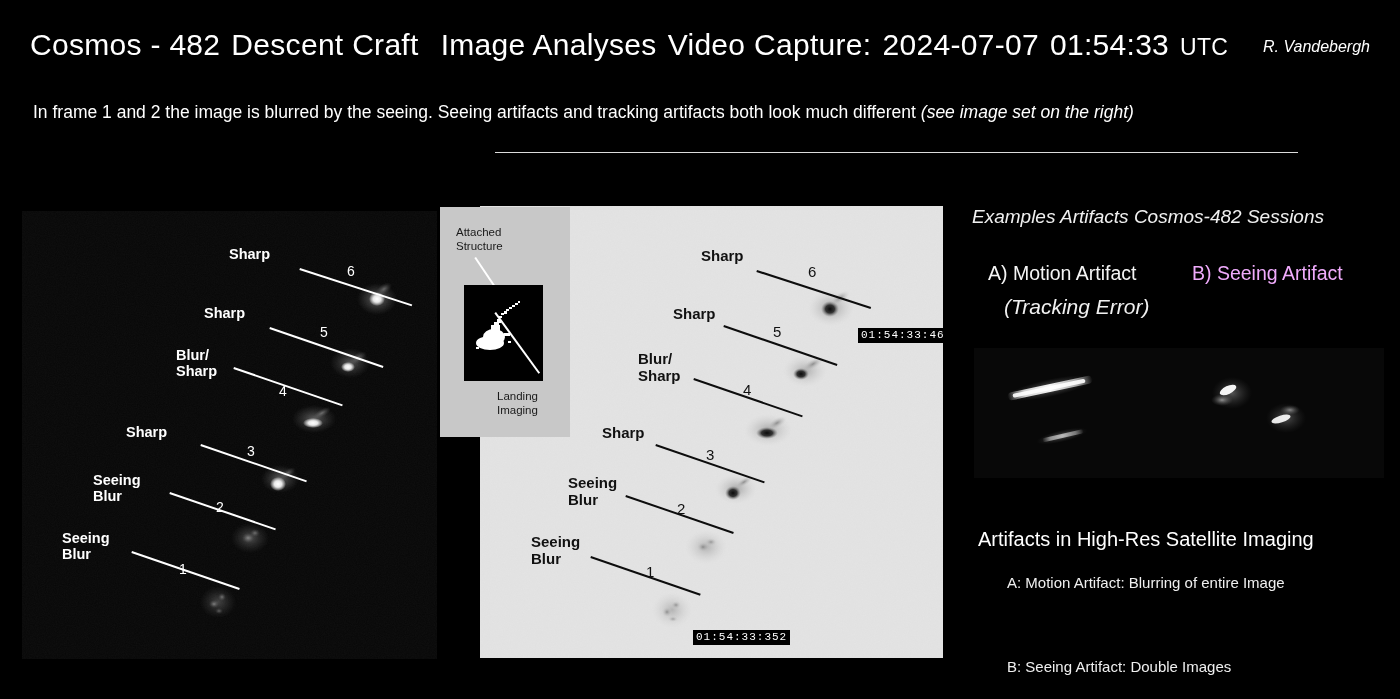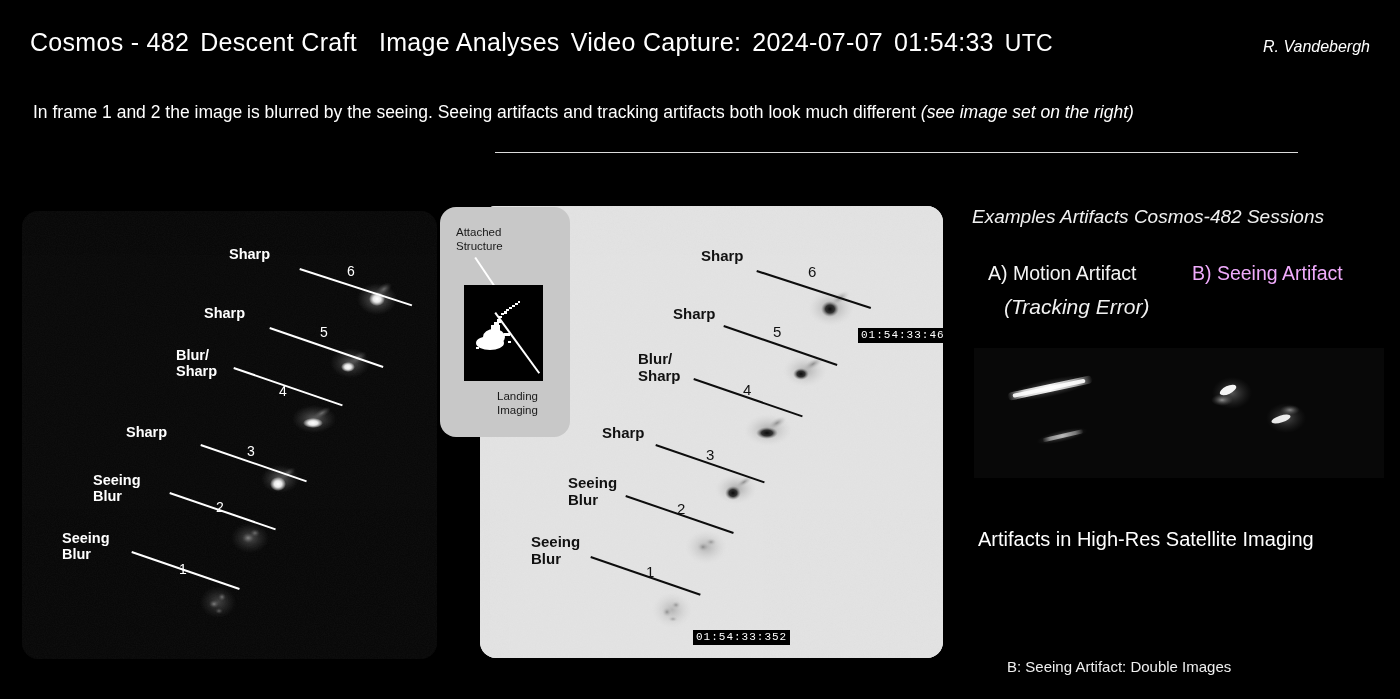--- a/index.html
+++ b/index.html
@@ -3,33 +3,33 @@
 <meta charset="utf-8">
 <style>
   html,body{margin:0;padding:0;background:#000;}
   body{width:1400px;height:699px;position:relative;overflow:hidden;
        font-family:"Liberation Sans","DejaVu Sans",sans-serif;color:#fff;}
   .abs{position:absolute;}
 
   
   #header-title{left:30px;top:28px;font-size:25px;letter-spacing:0.3px;white-space:nowrap;}
   #header-title span{vertical-align:baseline;}
-  .t-main{font-size:25px;}
+  .t-main{font-size:30px;}
   .t-gap{display:inline-block;width:22px;}
   .t-gap-s{display:inline-block;width:11px;}
   .t-utc{font-size:23px;}
   #author{right:30px;top:38px;font-size:16px;font-style:italic;}
 
   
   #subtitle{left:33px;top:101px;font-size:17.5px;line-height:23px;white-space:nowrap;}
   #subtitle .ital{font-style:italic;}
   #sub-underline{left:495px;top:152px;width:803px;height:1px;background:#dcdcdc;}
 
   
-  .panel{overflow:hidden;border-radius:16px;}
+  .panel{overflow:hidden;}
 
   
   #left-panel{left:22px;top:211px;width:415px;height:448px;background:#070707;}
   
   #center-panel{left:480px;top:206px;width:463px;height:452px;background:#e4e4e4;}
   
   #inset-panel{left:440px;top:207px;width:130px;height:230px;background:#c8c8c8;}
 
   .lbl{position:absolute;white-space:nowrap;font-weight:bold;line-height:1.12;}
   .lbl.w{color:#ffffff;font-size:14.5px;}
@@ -308,14 +308,15 @@
       </g>
       <g>
         <ellipse cx="312" cy="70" rx="20" ry="15" fill="url(#softW)" opacity="0.3"></ellipse>
         <ellipse cx="307" cy="71" rx="10" ry="3.5" fill="#ffffff" opacity="0.9" transform="rotate(-18 307 71)"></ellipse>
         <ellipse cx="316" cy="62" rx="10" ry="5" fill="url(#softW)" opacity="0.5"></ellipse>
       </g>
     </svg>
   </div>
 
   <div class="abs" id="art-heading">Artifacts in High-Res Satellite Imaging</div>
+  <div class="abs" id="art-note-a">A:  Motion Artifact: Blurring of entire Image</div>
   <div class="abs" id="art-note-b">B:  Seeing Artifact:  Double Images</div>
 </div>
 
 </body></html>

